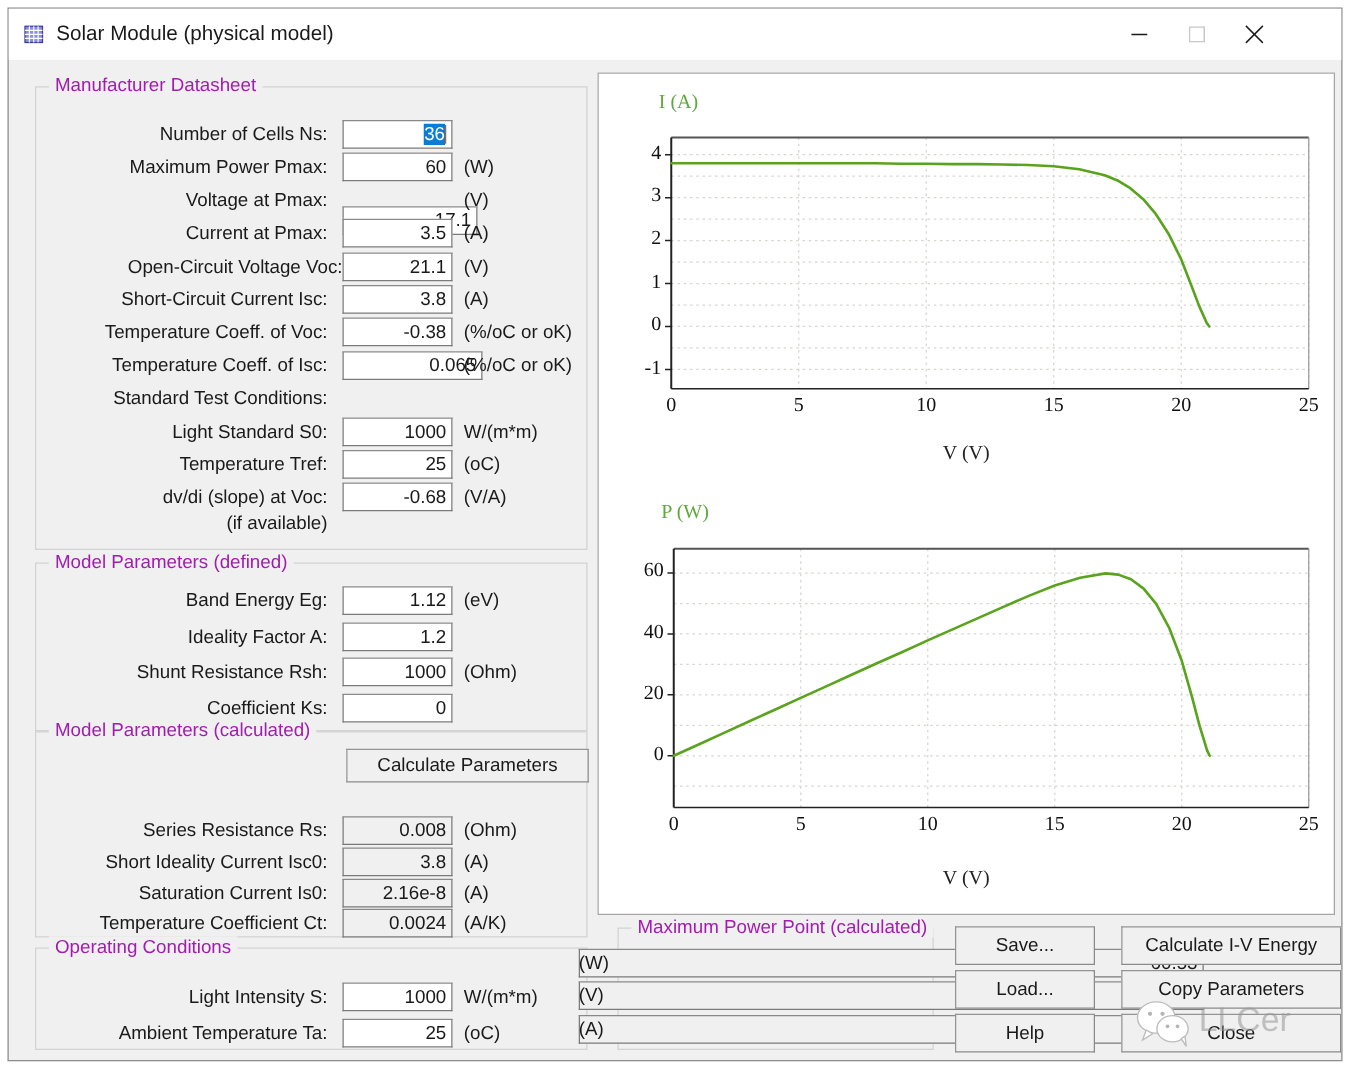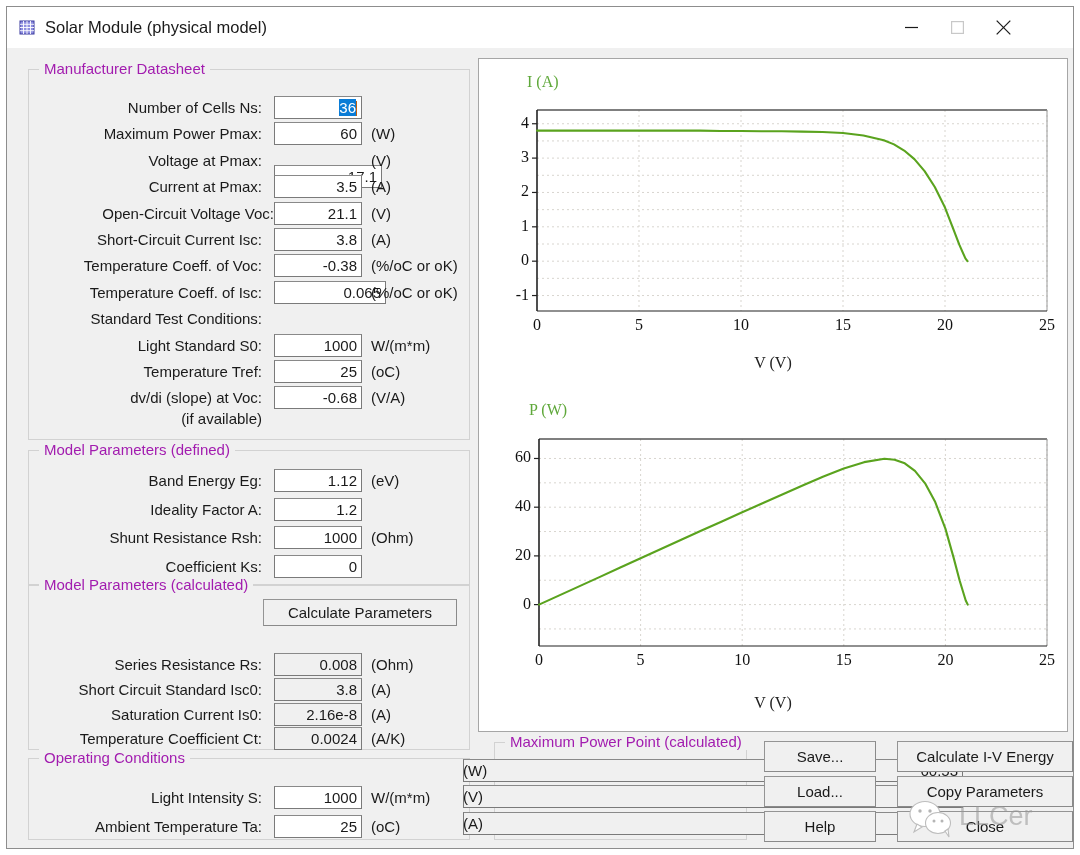--- a/index.html
+++ b/index.html
@@ -320,21 +320,21 @@
       <div class="row" style="top: 548px;">
         <div class="lab" style="width: 255px; left: 0px;">Coefficient Ks:</div>
         <div class="fld" style="left: 267px; width: 88px;">0</div>
       </div>
       <div class="row" style="top: 646px;">
         <div class="lab" style="width: 255px; left: 0px;">Series Resistance Rs:</div>
         <div class="fld ro" style="left: 267px; width: 88px;">0.008</div>
         <div class="unit" style="left: 364px;">(Ohm)</div>
       </div>
       <div class="row" style="top: 671px;">
-        <div class="lab" style="width: 255px; left: 0px;">Short Circuit Standard Isc0:</div>
+        <div class="lab" style="width: 255px; left: 0px;">Short Ideality Current Isc0:</div>
         <div class="fld ro" style="left: 267px; width: 88px;">3.8</div>
         <div class="unit" style="left: 364px;">(A)</div>
       </div>
       <div class="row" style="top: 696px;">
         <div class="lab" style="width: 255px; left: 0px;">Saturation Current Is0:</div>
         <div class="fld ro" style="left: 267px; width: 88px;">2.16e-8</div>
         <div class="unit" style="left: 364px;">(A)</div>
       </div>
       <div class="row" style="top: 720px;">
         <div class="lab" style="width: 255px; left: 0px;">Temperature Coefficient Ct:</div>
@@ -361,21 +361,21 @@
         <div class="fld ro" style="left: 228px; width: 500px; right: auto;">17.04</div>
         <div class="unit" style="left: 228px; right: auto; width: 500px;">(V)</div>
       </div>
       <div class="row" style="top: 805px; left: 228px; right: auto; width: 500px;">
         <div class="lab" style="width: 500px; left: 228px; right: auto;">Imax:</div>
         <div class="fld ro" style="left: 228px; width: 500px; right: auto;">3.55</div>
         <div class="unit" style="left: 228px; right: auto; width: 500px;">(A)</div>
       </div>
     </div>
 
-  <div class="btn" id="btn-calc-params" style="left:256px; top:592px; width:194px; height:27px;">
+  <div class="btn" id="btn-calc-params" style="left:270px; top:592px; width:194px; height:27px;">
     <span>Calculate Parameters</span>
   </div>
 
   <div class="btn" style="left:757px; top:734px; width:112px; height:31px;">
     <span>Save...</span>
   </div>
   <div class="btn" style="left:757px; top:769px; width:112px; height:31px;">
     <span>Load...</span>
   </div>
   <div class="btn" style="left:757px; top:804px; width:112px; height:31px;">

